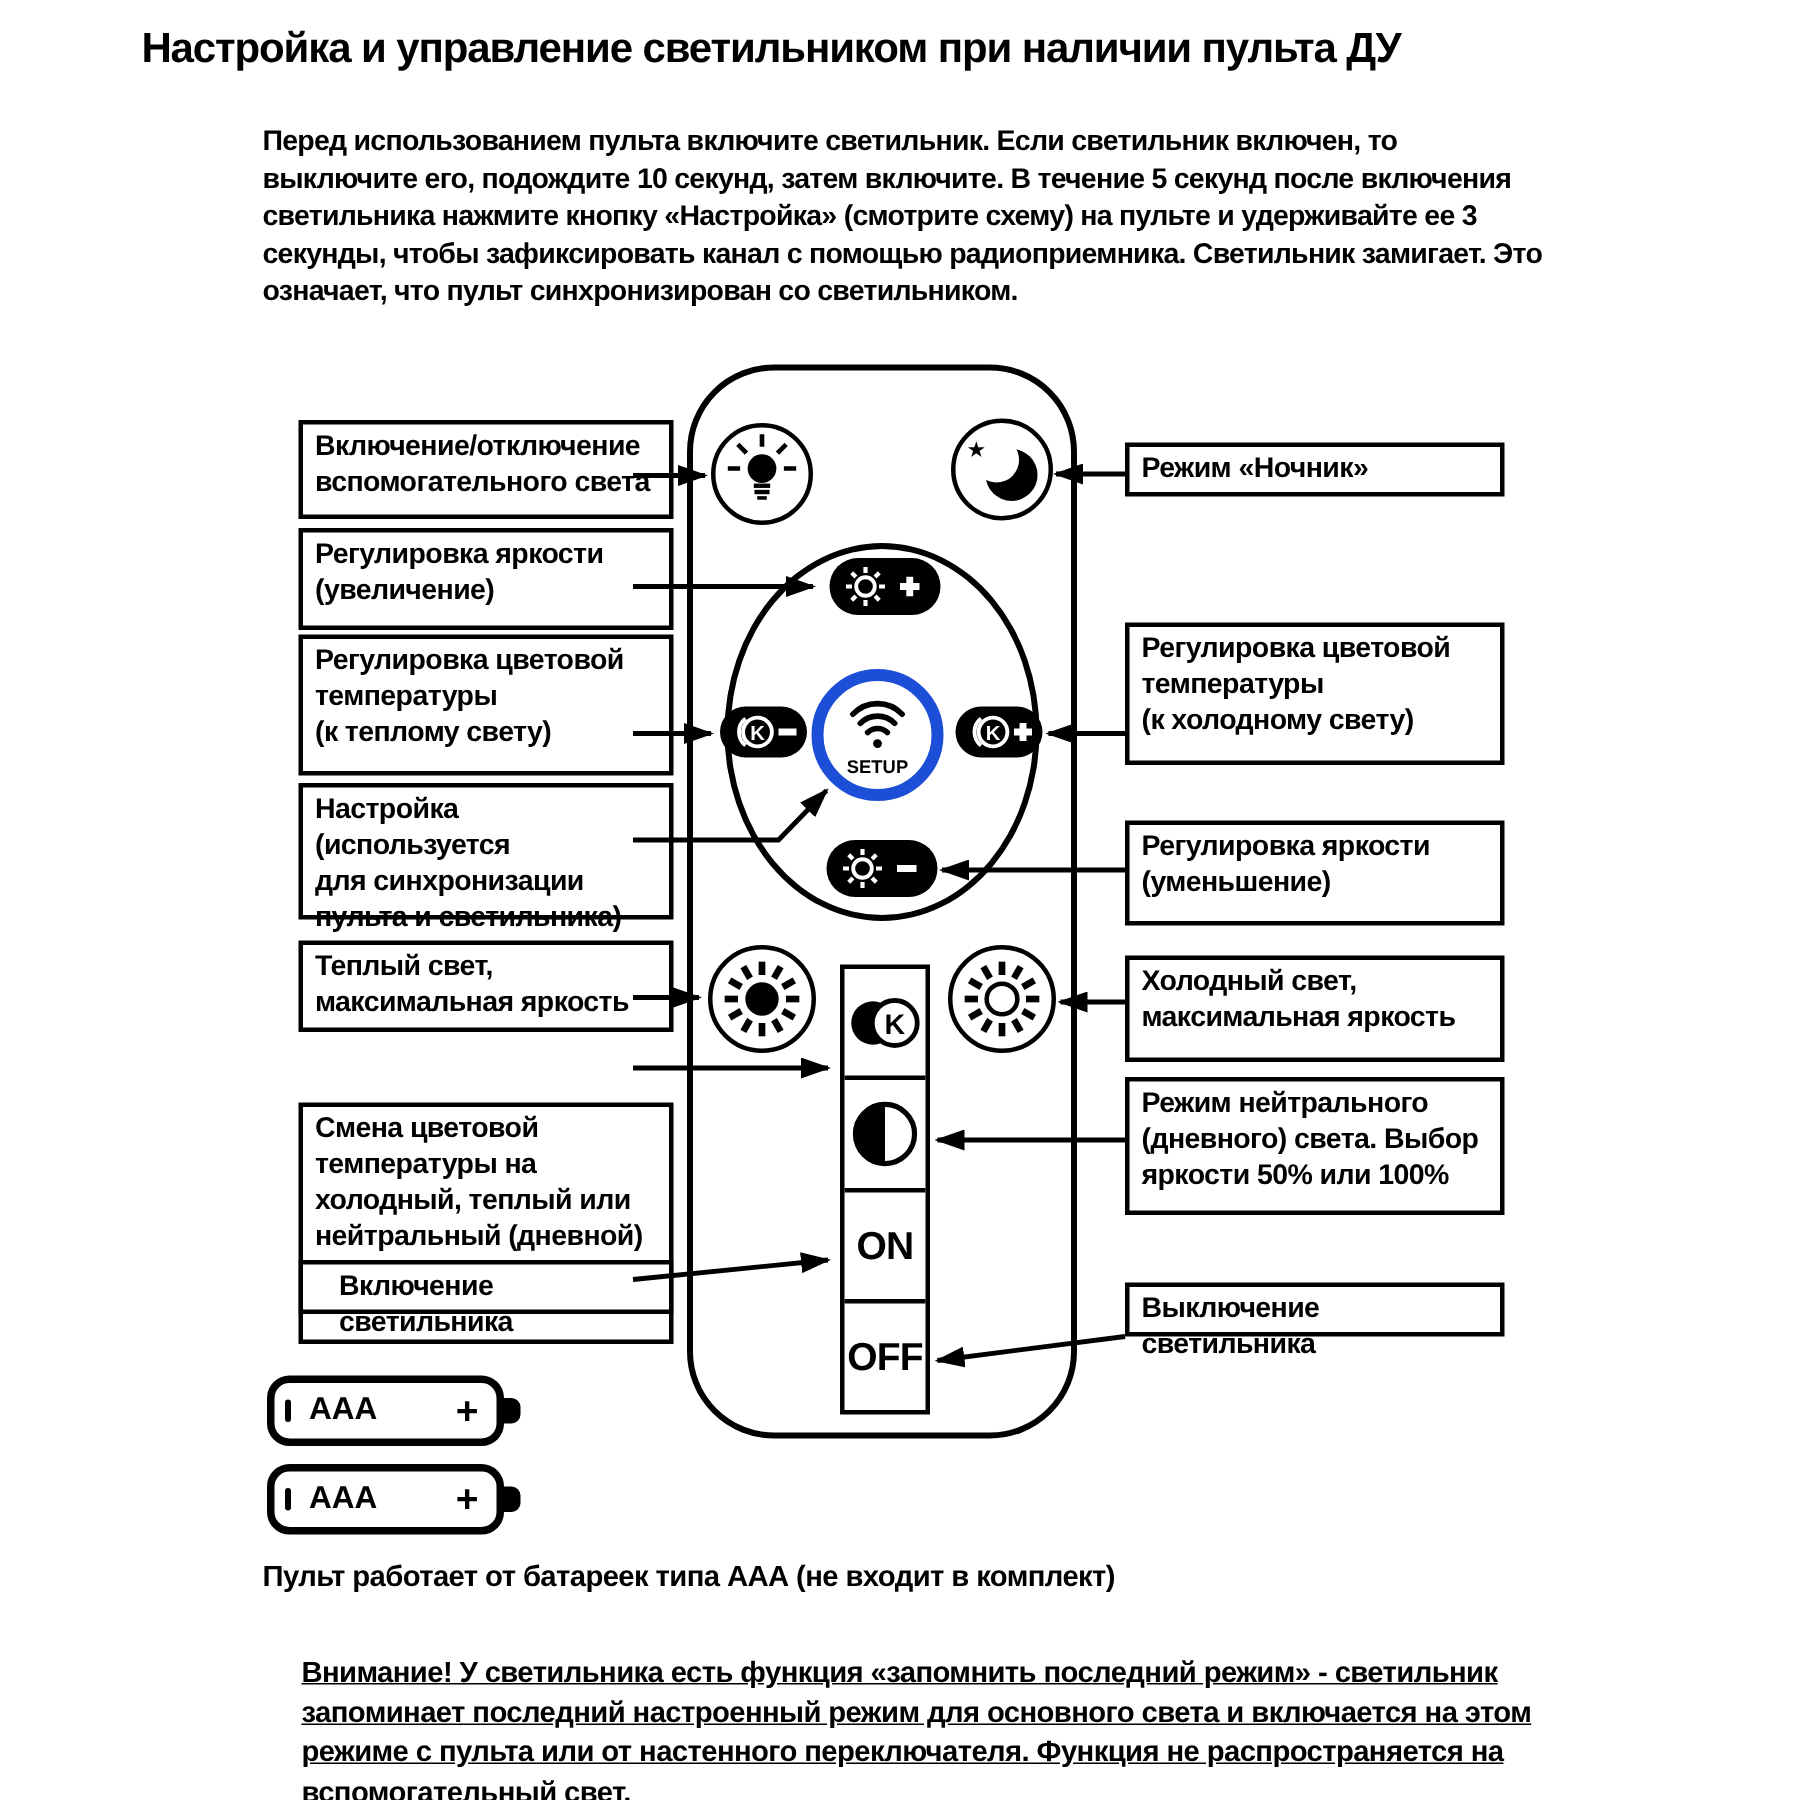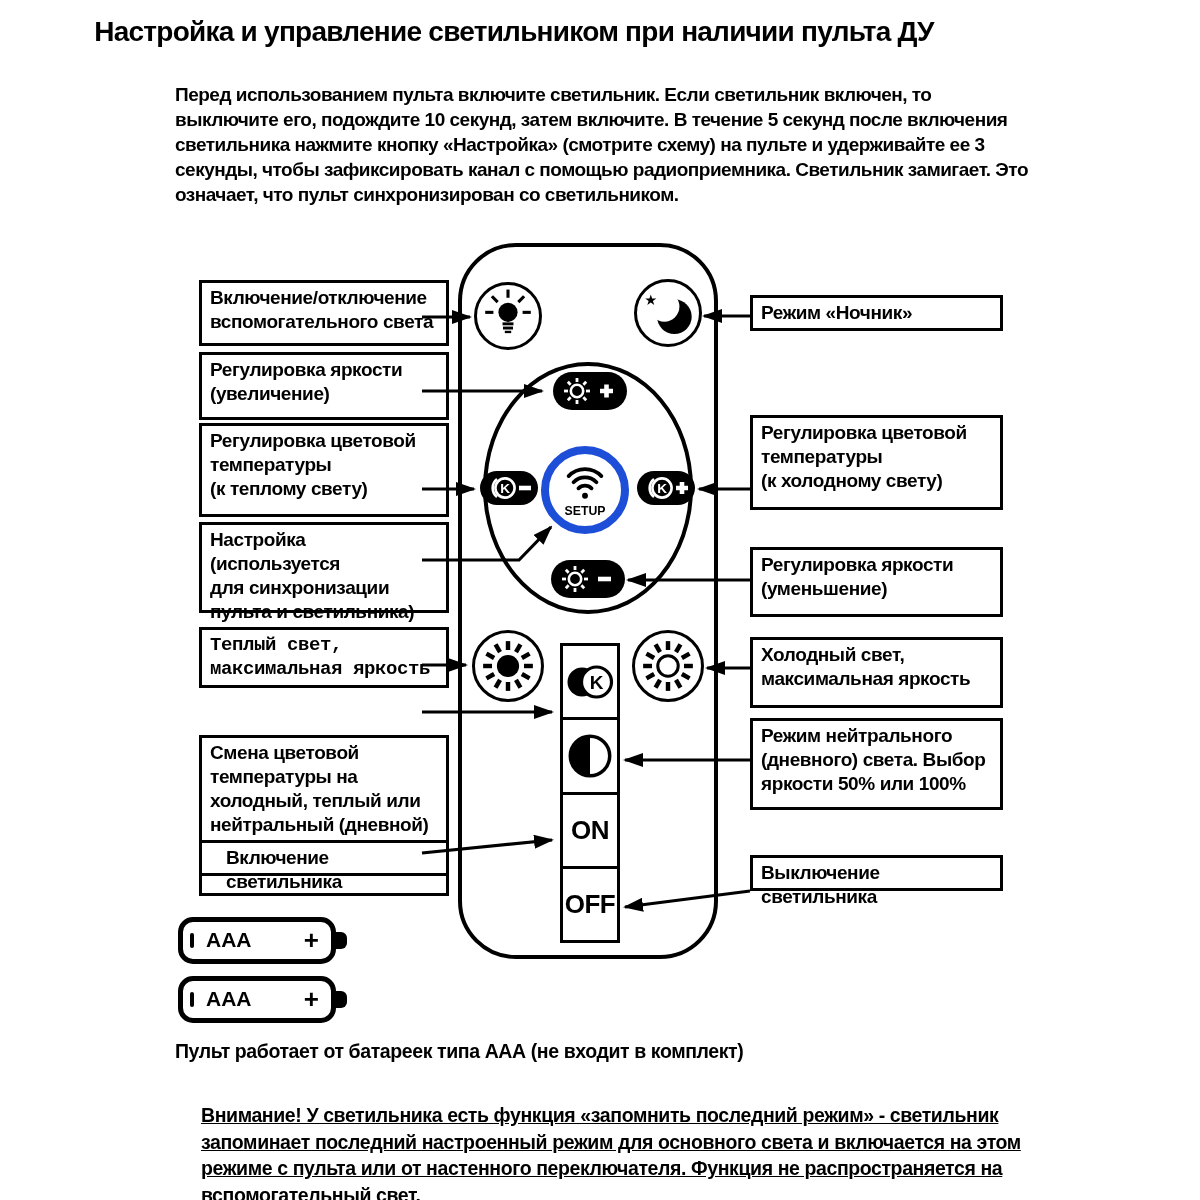--- a/index.html
+++ b/index.html
@@ -68,21 +68,21 @@
   <div class="callout co-l" style="top:280px;height:66px;">Включение/отключение
 вспомогательного света</div>
   <div class="callout co-l" style="top:352px;height:68px;">Регулировка яркости
 (увеличение)</div>
   <div class="callout co-l" style="top:423px;height:94px;">Регулировка цветовой
 температуры
 (к теплому свету)</div>
   <div class="callout co-l" style="top:522px;height:91px;">Настройка (используется
 для синхронизации
 пульта и светильника)</div>
-  <div class="callout co-l" style="top:627px;height:61px;font-family:Liberation Mono, monospace;">Теплый свет,
+  <div class="callout co-l" style="top:627px;height:61px;">Теплый свет,
 максимальная яркость</div>
   <div class="callout co-l" style="top:735px;height:161px;">Смена цветовой
 температуры на
 холодный, теплый или
 нейтральный (дневной)
 свет</div>
   <div class="callout co-l" style="top:840px;height:36px;padding-left:24px;">Включение светильника</div>
 
   <div class="callout co-r" style="top:295px;height:36px;">Режим «Ночник»</div>
   <div class="callout co-r" style="top:415px;height:95px;">Регулировка цветовой

